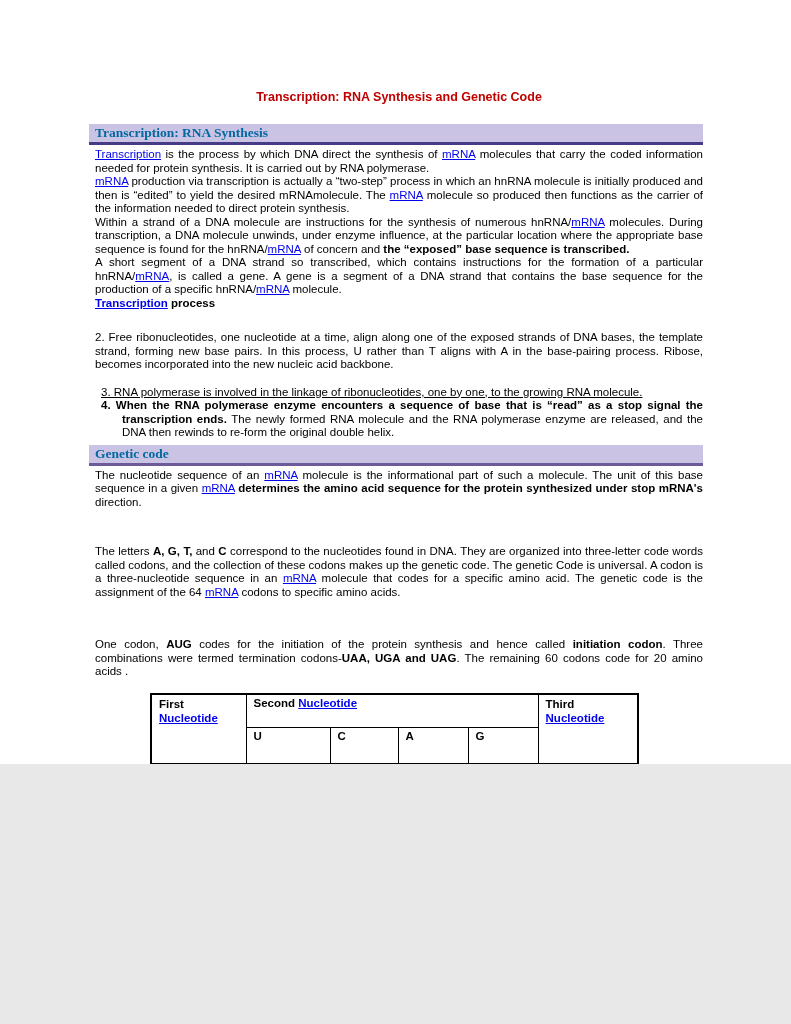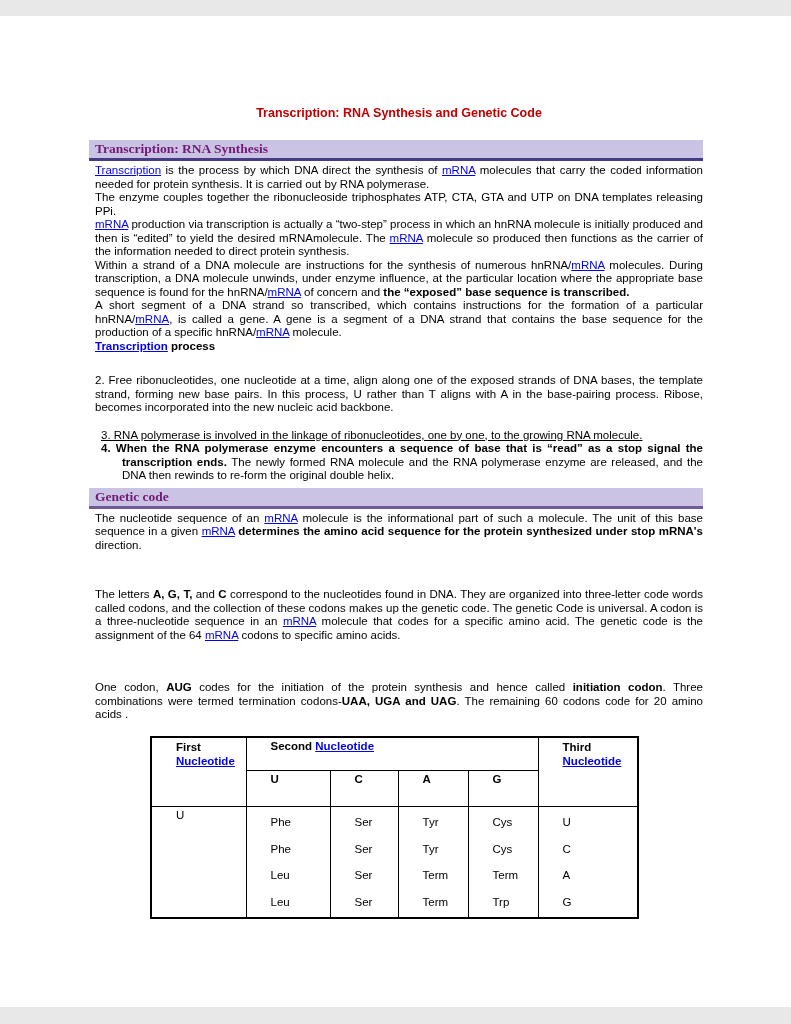--- a/index.html
+++ b/index.html
@@ -1,19 +1,19 @@
 <!DOCTYPE html>
 <html><head>
 <meta charset="utf-8">
 <style>
   html,body{margin:0;padding:0;background:#e8e8e8;}
   .page{
     position:relative;
-    width:791px;height:991px;
-    margin:16px auto;
+    width:791px;height:764px;
+    margin:0 auto;
     background:#ffffff;
     box-sizing:border-box;
     padding:90px 88px 0 95px;
     font-family:"Liberation Sans","DejaVu Sans",sans-serif;
     font-size:11.5px;
     line-height:13.5px;
     color:#000000;
     overflow:hidden;
   }
   .b{font-weight:bold;}
@@ -27,21 +27,21 @@
   }
   .secbar{
     background:#CBC3E3;
     border-bottom:3px solid #453C85;
     padding:1px 4px 1px 6px;
     margin-left:-6px;
     font-family:"Liberation Serif","DejaVu Serif",serif;
     font-weight:bold;
     font-size:13.5px;
     line-height:16px;
-    color:#701a75;
+    color:#0369a1;
   }
   .secbar.genetic{border-bottom-color:#6C5A9A;}
   .para{margin:0;}
   .j{text-align:justify;}
   .mt-bar1{margin-top:19px;}
   .mt-p1{margin-top:3px;}
   .mt-gap2{margin-top:21px;}
   .mt-gap3{margin-top:14px;}
   .mt-bar2{margin-top:5px;}
   .mt-p13{margin-top:3px;}
@@ -51,21 +51,21 @@
   .item4{margin-left:6px;padding-left:21px;text-indent:-21px;}
   .codon-table-wrap{margin:14px 0 0 55px;}
   table.codon{
     border-collapse:collapse;
     table-layout:fixed;
     width:487px;
     font-size:11.5px;
   }
   table.codon td{
     border:1.5px solid #000;
-    padding:2px 7px 2px 24px;
+    padding:2px 7px 2px 7px;
     vertical-align:top;
     box-sizing:border-box;
   }
   table.codon{border:2px solid #000;}
   td.hdr-span{height:34px;}
   td.hdr-sub{height:36px;}
   td.rowspan-cell{vertical-align:middle;}
   td.body-cell{height:108px;padding-top:3px;}
   td.first-body{vertical-align:middle;}
   .tline{line-height:26.5px;}
@@ -76,21 +76,20 @@
 
 <div class="page">
 
   <div class="doc-title">Transcription: RNA Synthesis and Genetic Code</div>
 
   <div class="secbar mt-bar1">
     <span>Transcription: RNA Synthesis</span>
   </div>
 
   <div class="para j mt-p1"><a>Transcription</a><span> is the process by which DNA direct the synthesis of </span><a>mRNA</a><span> molecules that carry the coded information needed for protein synthesis. It is carried out by RNA polymerase.</span></div>
-  <div class="para j"><span>The enzyme couples together the ribonucleoside triphosphates ATP, CTA, GTA and UTP on DNA templates releasing PPi.</span></div>
   <div class="para j"><a>mRNA</a><span> production via transcription is actually a “two-step” process in which an hnRNA molecule is initially produced and then is “edited” to yield the desired mRNAmolecule. The </span><a>mRNA</a><span> molecule so produced then functions as the carrier of the information needed to direct protein synthesis.</span></div>
   <div class="para j"><span>Within a strand of a DNA molecule are instructions for the synthesis of numerous hnRNA/</span><a>mRNA</a><span> molecules. During transcription, a DNA molecule unwinds, under enzyme influence, at the particular location where the appropriate base sequence is found for the hnRNA/</span><a>mRNA</a><span> of concern and </span><span class="b">the “exposed” base sequence is transcribed.</span></div>
   <div class="para j"><span>A short segment of a DNA strand so transcribed, which contains instructions for the formation of a particular hnRNA/</span><a>mRNA</a><span>, is called a gene. A gene is a segment of a DNA strand that contains the base sequence for the production of a specific hnRNA/</span><a>mRNA</a><span> molecule.</span></div>
   <div class="para"><a class="b">Transcription</a><span class="b"> process</span></div>
   <div class="para j mt-gap2"><span>2. Free ribonucleotides, one nucleotide at a time, align along one of the exposed strands of DNA bases, the template strand, forming new base pairs. In this process, U rather than T aligns with A in the base-pairing process. Ribose, becomes incorporated into the new nucleic acid backbone.</span></div>
   <div class="para item3 mt-gap3"><span>3. RNA polymerase is involved in the linkage of ribonucleotides, one by one, to the growing RNA molecule.</span></div>
   <div class="para j item4"><span class="b">4. When the RNA polymerase enzyme encounters a sequence of base that is “read” as a stop signal the transcription ends.</span><span> The newly formed RNA molecule and the RNA polymerase enzyme are released, and the DNA then rewinds to re-form the original double helix.</span></div>
 
   <div class="secbar genetic mt-bar2">
     <span>Genetic code</span>

